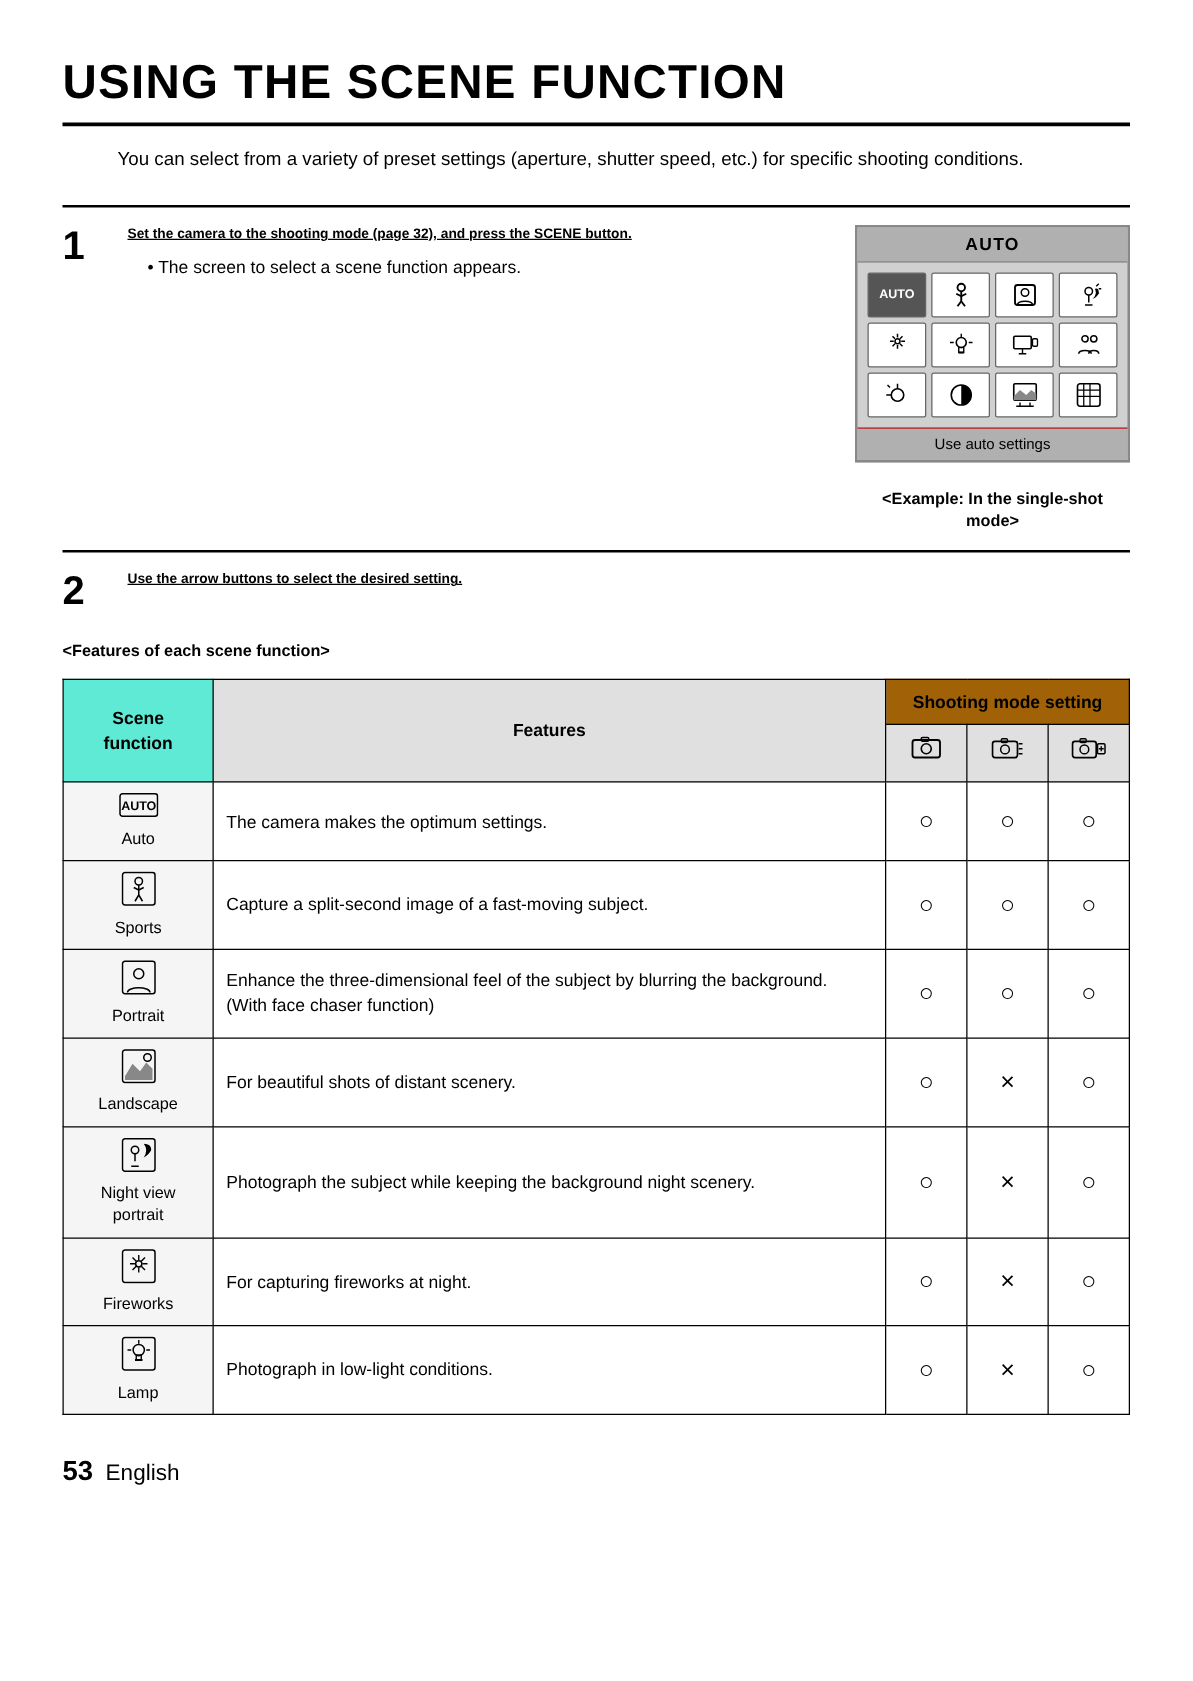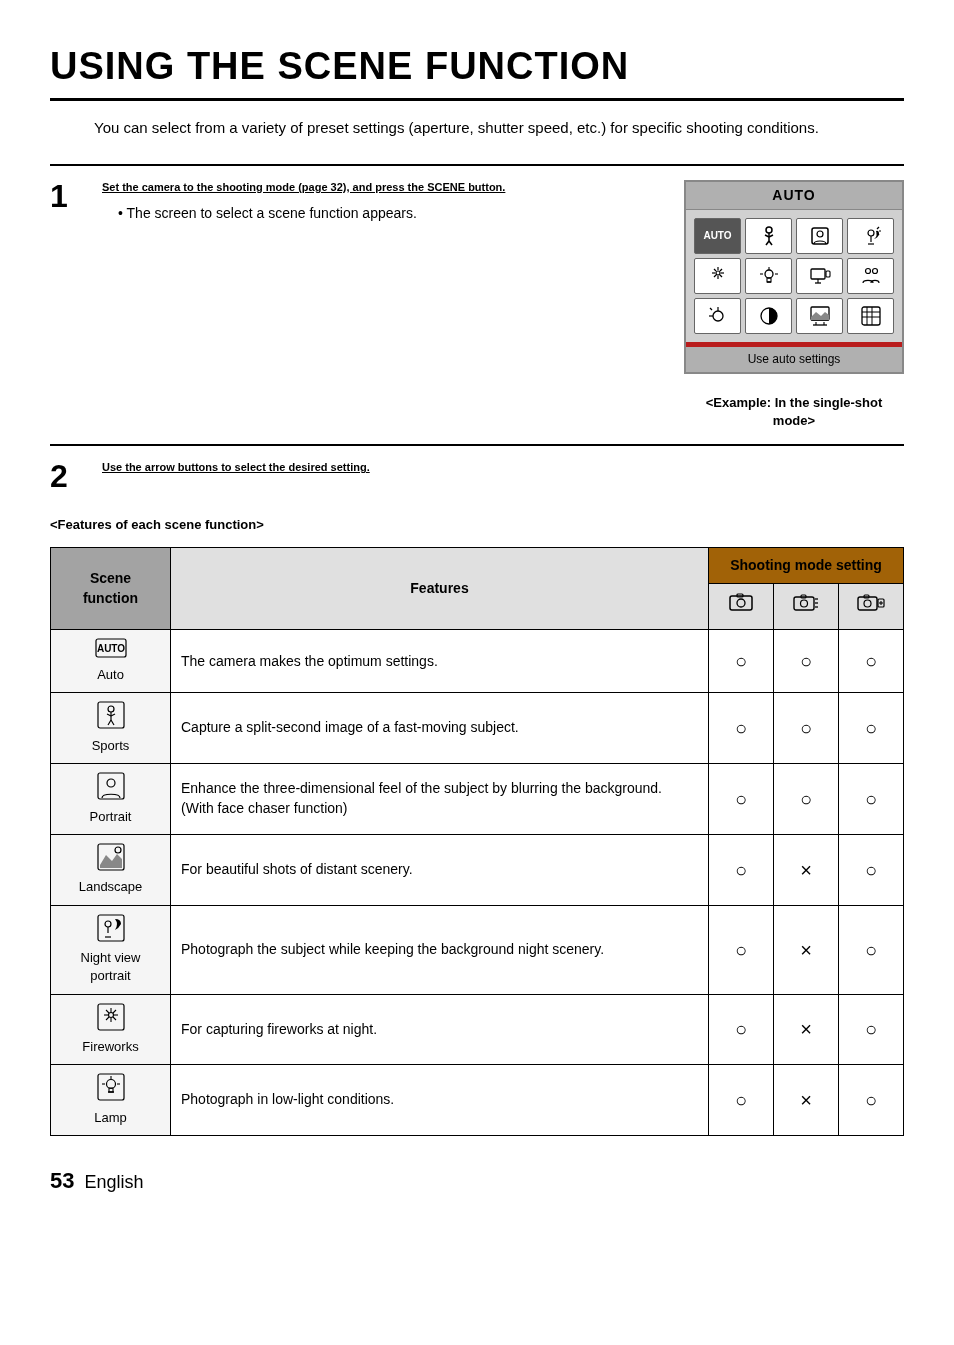--- a/index.html
+++ b/index.html
@@ -131,21 +131,21 @@
       background: #555;
       color: #fff;
     }
 
     .camera-screen-footer {
       background: #b0b0b0;
       width: 100%;
       text-align: center;
       padding: 4px 0;
       font-size: 12px;
-      border-top: 5px solid #b91c1c;
+      border-top: 1px solid #b91c1c;
     }
 
     .example-caption {
       font-size: 13px;
       font-weight: bold;
       text-align: center;
       margin-top: 20px;
       width: 220px;
       margin-left: 10px;
       flex-shrink: 0;
@@ -196,21 +196,21 @@
       vertical-align: middle;
     }
 
     .scene-table thead tr:first-child th {
       text-align: center;
       font-weight: bold;
       font-size: 14px;
     }
 
     .th-scene {
-      background: #a3a3a3;
+      background: #5eead4;
       text-align: center !important;
       width: 120px;
     }
 
     .th-features {
       background: #e0e0e0;
       text-align: center !important;
     }
 
     .th-shooting-mode {

